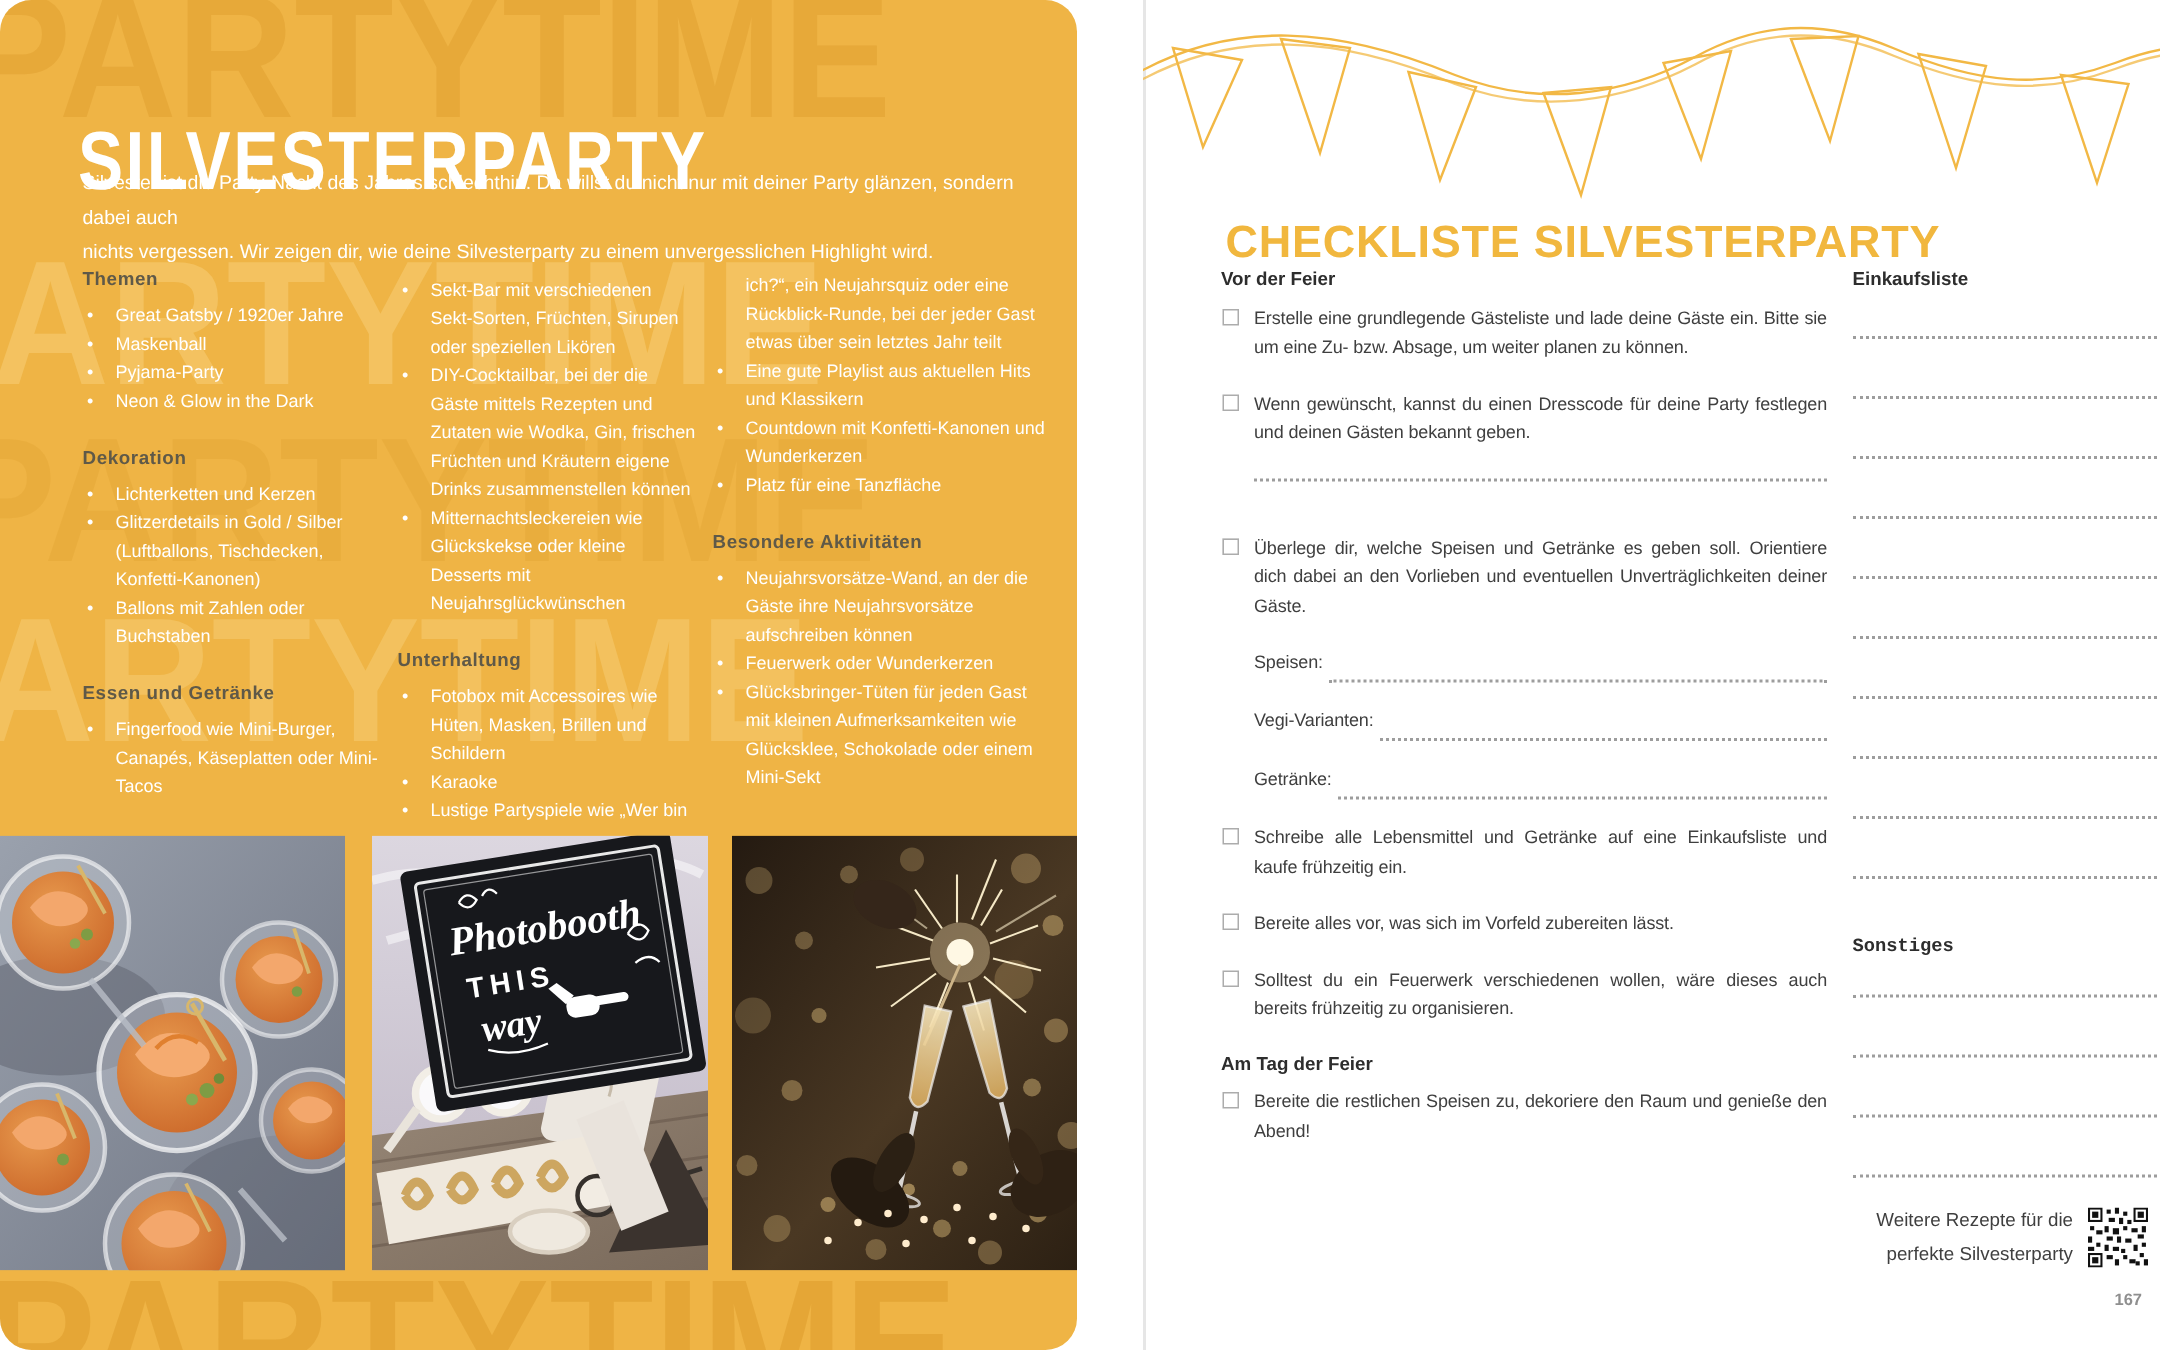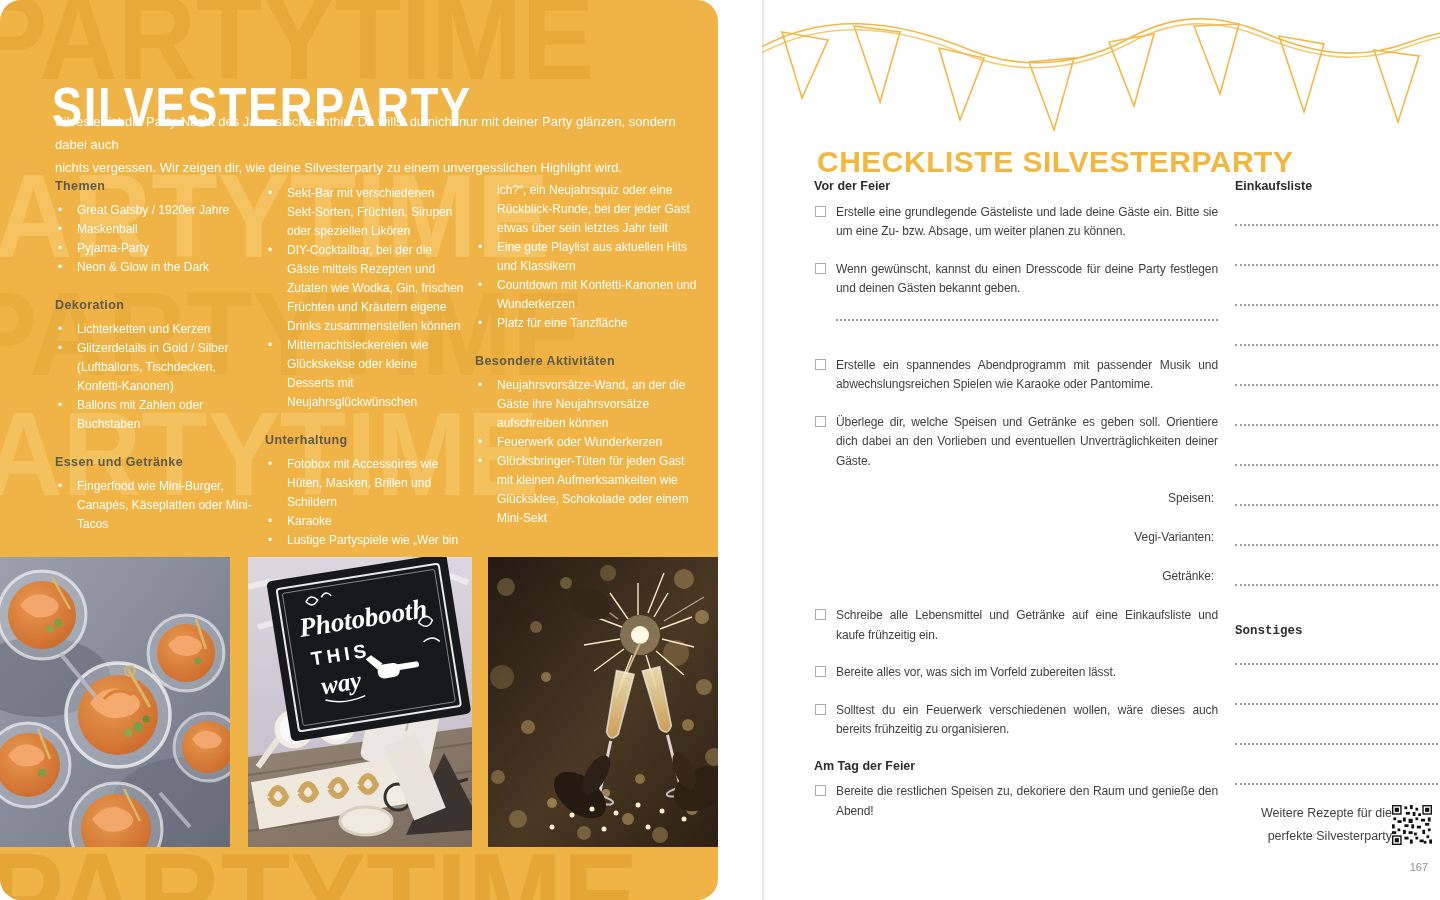--- a/index.html
+++ b/index.html
@@ -40,33 +40,33 @@
   .bunting{position:absolute;left:0;top:0;width:722px;height:168px;}
   .checklist-title{position:absolute;left:55px;top:120px;font-weight:800;font-size:30px;color:#F1B73E;
       letter-spacing:.5px;white-space:nowrap;}
   .main-col{position:absolute;left:52px;top:177px;width:404px;color:#3F3F3F;font-size:12px;line-height:19.5px;letter-spacing:-.1px;}
   .sec-title{font-weight:700;font-size:12.5px;color:#2D2D2D;letter-spacing:0;}
   .sec-title.second{margin-top:17px;}
   .check-item{position:relative;padding-left:22px;margin-top:18px;text-align:justify;}
   .sec-title + .check-item{margin-top:6px;}
   .checkbox{position:absolute;left:1px;top:3px;width:11px;height:11px;border:1.5px solid #ACACAC;background:#fff;box-sizing:border-box;}
   .dotted-rule{margin:20px 0 35px 22px;height:0;border-bottom:2px dotted #9d9d9d;}
-  .fill-row{margin:18px 0 0 22px;display:flex;align-items:flex-end;height:21px;flex-direction:column;}
+  .fill-row{margin:18px 0 0 22px;display:flex;align-items:flex-start;height:21px;}
   .fill-row .lbl{white-space:nowrap;padding-right:4px;}
   .fill-row .dots{flex:1;border-bottom:2px dotted #9d9d9d;height:100%;}
   .side-col{position:absolute;left:473px;top:177px;width:207px;color:#2D2D2D;font-size:12.5px;line-height:19px;}
   .side-title{font-weight:700;}
   .side-title.sonst{margin-top:36px;font-family:Liberation Mono, monospace;}
   .blank-line{height:38px;border-bottom:2px dotted #9d9d9d;}
   .lines-a .blank-line:first-child{height:28px;}
   .lines-b .blank-line:first-child{height:22px;}
-  .qr-note{position:absolute;right:52px;top:802px;display:flex;align-items:center;}
+  .qr-note{position:absolute;right:52px;top:802px;display:flex;align-items:center;gap:10px;}
   .qr-text{text-align:right;font-size:12.5px;line-height:23px;color:#3F3F3F;}
   .qr-box{width:40px;height:40px;}
-  .page-num{position:absolute;right:56px;top:861px;font-size:11px;color:#8F8F8F;}
+  .page-num{position:absolute;right:56px;top:861px;font-size:11px;color:#8F8F8F;font-weight:bold;}
 </style>
 </head>
 <body>
 
 <section class="left-page">
   <span class="wm wm1">PARTYTIME</span>
   <span class="wm wm2">PARTYTIME</span>
   <span class="wm wm3">PARTYTIME</span>
   <span class="wm wm4">PARTYTIME</span>
   <span class="wm wm5">PARTYTIME</span>
@@ -352,24 +352,20 @@
     </div>
     <div class="check-item">
       <span class="checkbox"></span>
       <span>Wenn gewünscht, kannst du einen Dresscode für deine Party festlegen und deinen Gästen bekannt geben.</span>
     </div>
 
     <div class="dotted-rule"></div>
 
     <div class="check-item">
       <span class="checkbox"></span>
-    </div>
-    <div class="check-item">
-      <span class="checkbox"></span>
-      <span>Erstelle ein spannendes Abendprogramm mit passender Musik und abwechslungsreichen Spielen wie Karaoke oder Pantomime.</span>
     </div>
     <div class="check-item">
       <span class="checkbox"></span>
       <span>Überlege dir, welche Speisen und Getränke es geben soll. Orientiere dich dabei an den Vorlieben und eventuellen Unverträglichkeiten deiner Gäste.</span>
     </div>
 
     <div class="fill-row">
       <span class="lbl">Speisen:</span>
       <span class="dots"></span>
     </div>

